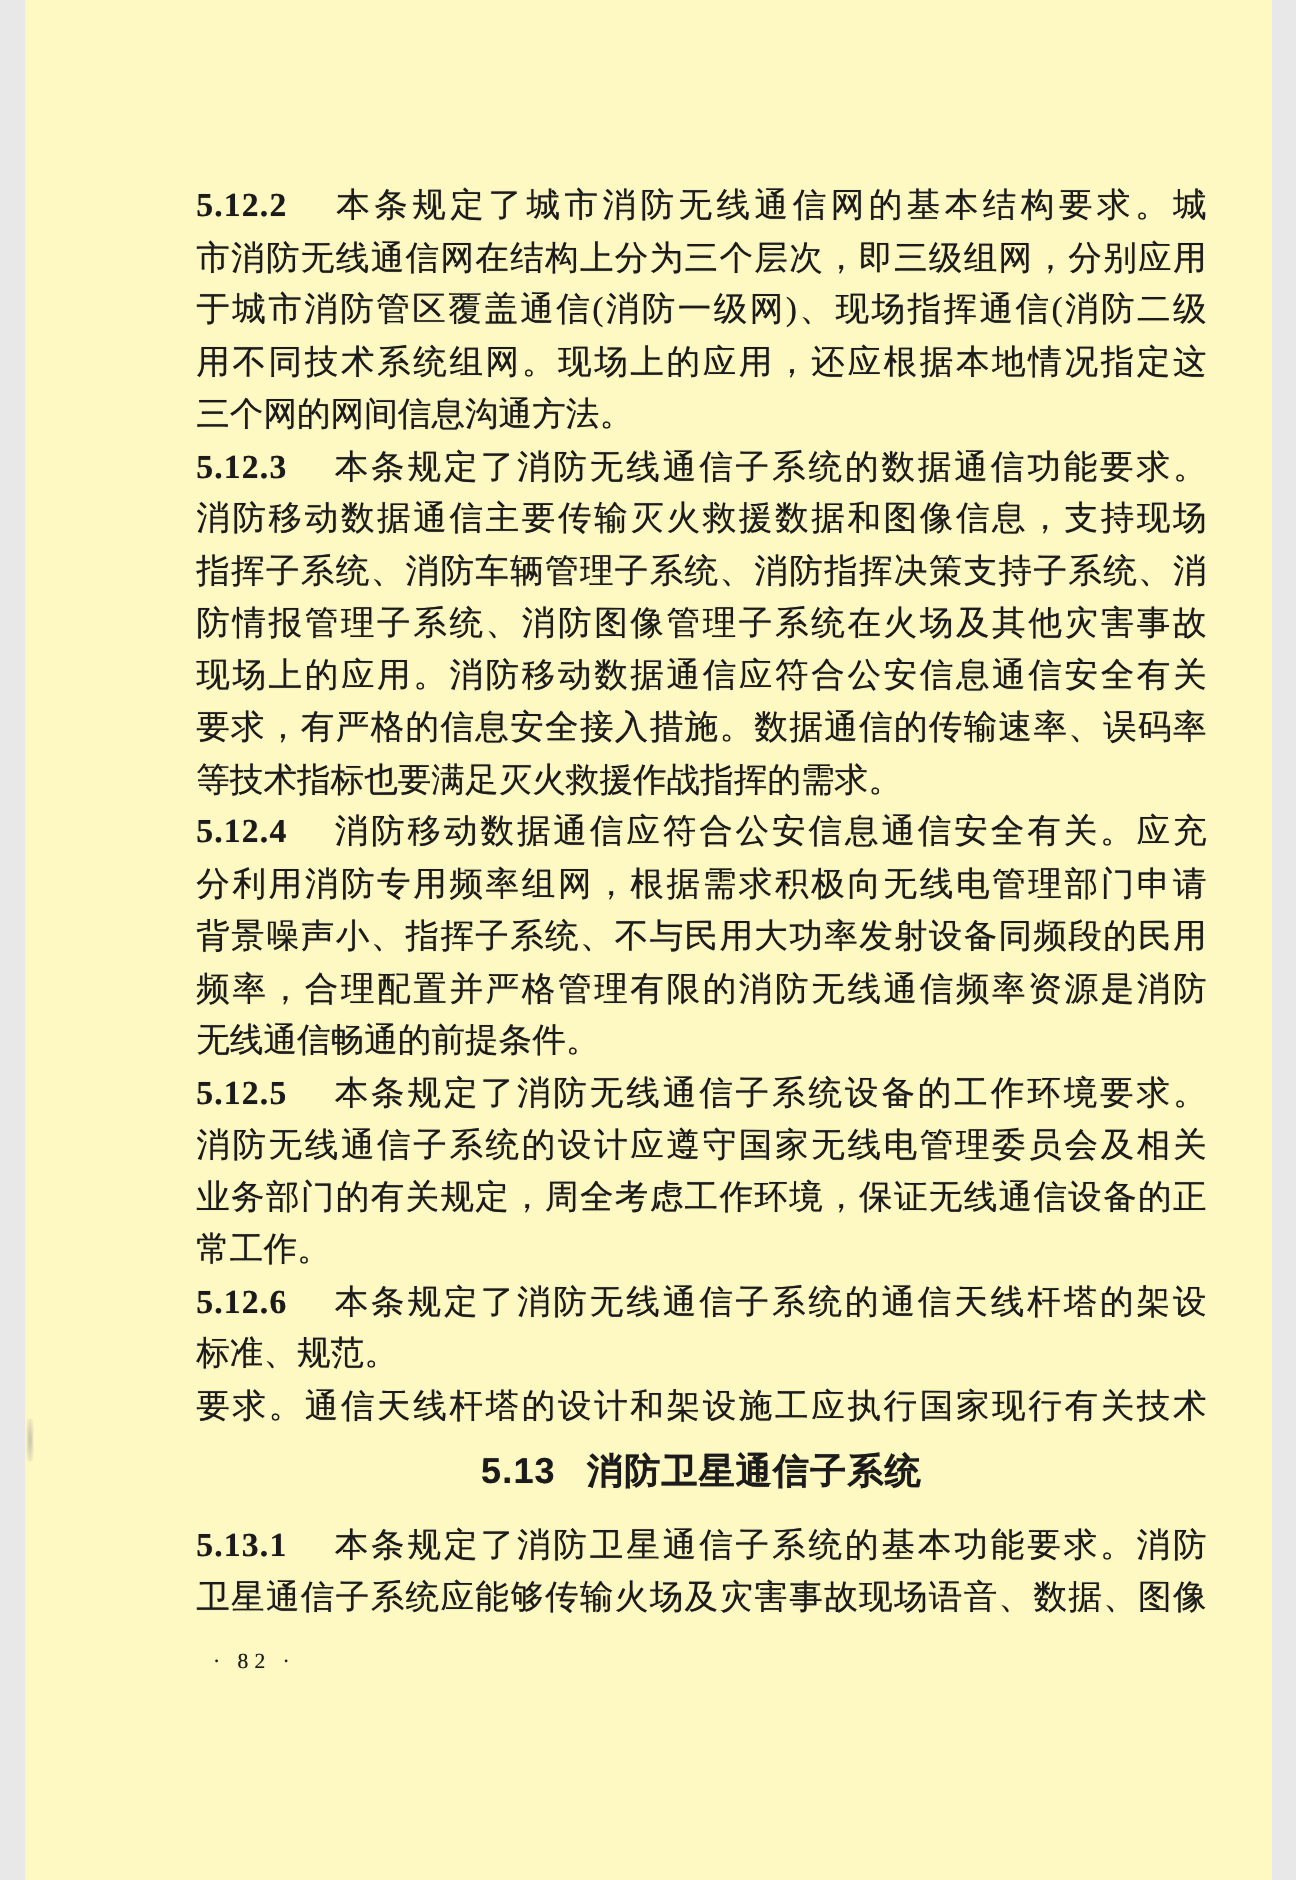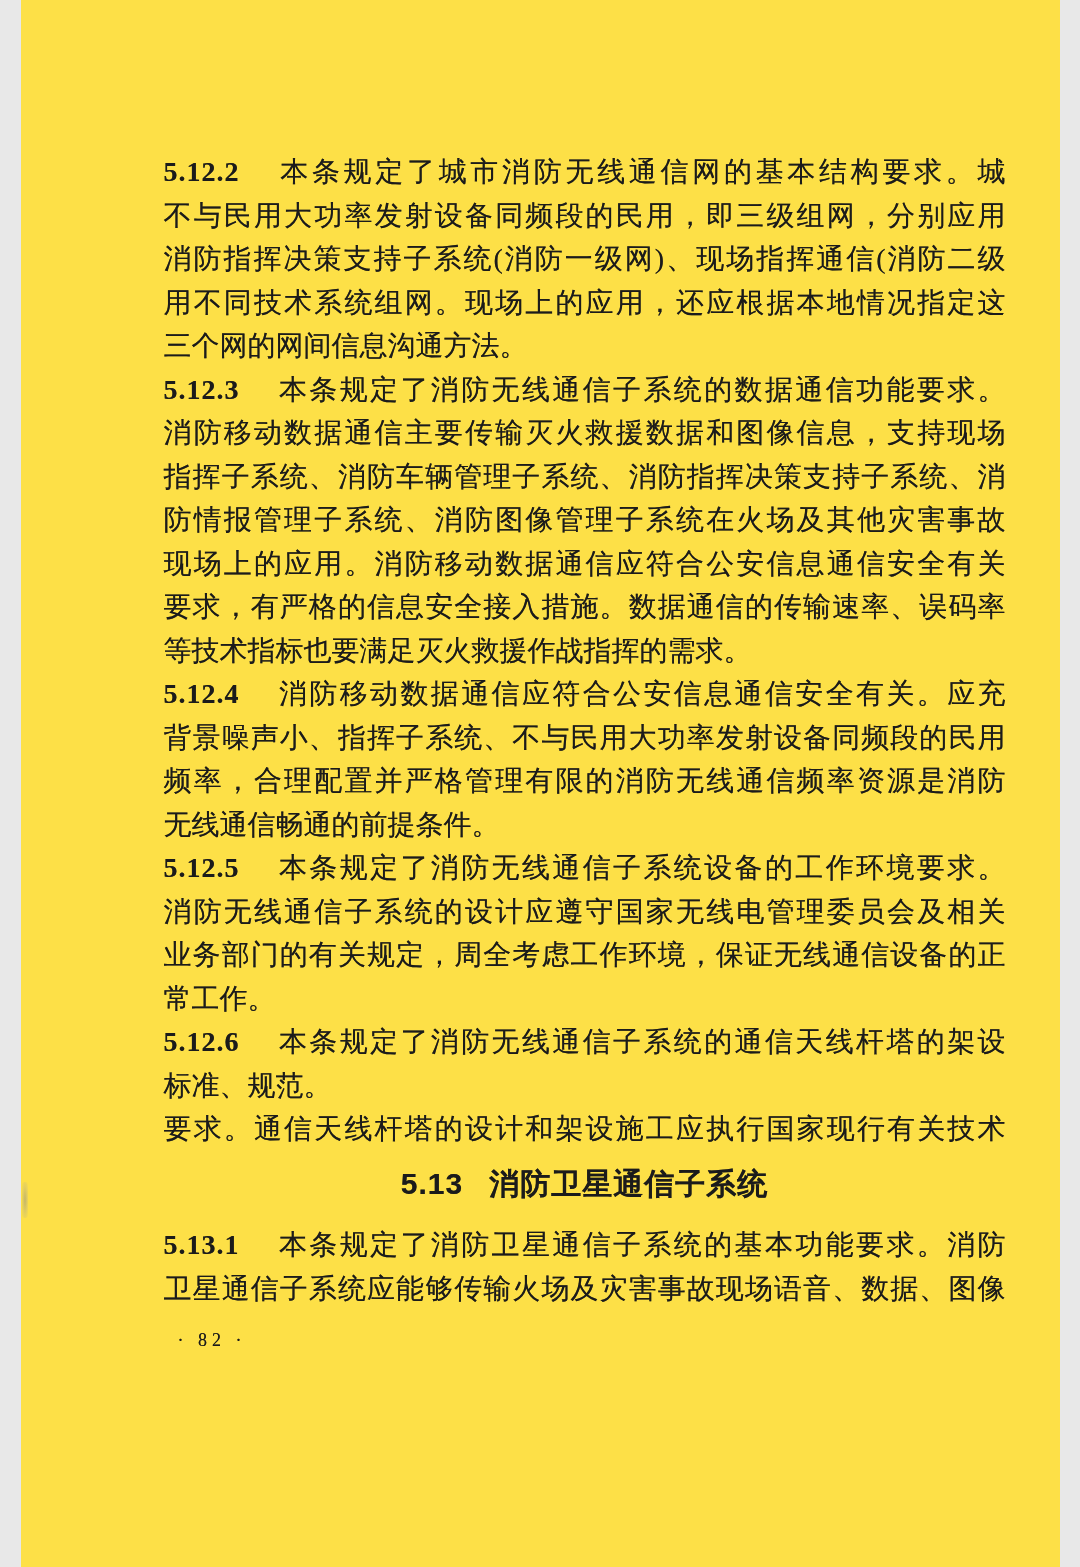--- a/index.html
+++ b/index.html
@@ -5,21 +5,21 @@
   html, body {
     margin: 0;
     padding: 0;
     background: #e8e8e8;
   }
   .page {
     position: relative;
     width: 1039px;
     height: 1567px;
     margin: 0 auto;
-    background: #fde047;
+    background: #fef9c3;
     overflow: hidden;
     font-family: "Liberation Serif", "DejaVu Serif", serif;
   }
   .content {
     position: absolute;
     left: 143px;
     top: 150px;
     width: 842px;
     color: #1b1b1b;
     font-size: 28px;
@@ -84,36 +84,37 @@
 </head>
 <body>
 
 <div class="page">
   <div class="artifact artifact-right"></div>
   <div class="artifact artifact-left"></div>
   <main class="content">
     <div>
         <div class="clause">
           <div class="line just"><span class="clause-num">5.12.2</span><span class="num-gap"></span><span>本条规定了城市消防无线通信网的基本结构要求。城</span></div>
-          <div class="line just">不与民用大功率发射设备同频段的民用，即三级组网，分别应用</div>
-          <div class="line just">消防指挥决策支持子系统(消防一级网)、现场指挥通信(消防二级</div>
+          <div class="line just">市消防无线通信网在结构上分为三个层次，即三级组网，分别应用</div>
+          <div class="line just">于城市消防管区覆盖通信(消防一级网)、现场指挥通信(消防二级</div>
           <div class="line just">用不同技术系统组网。现场上的应用，还应根据本地情况指定这</div>
           <div class="line">三个网的网间信息沟通方法。</div>
         </div>
         <div class="clause">
           <div class="line just"><span class="clause-num">5.12.3</span><span class="num-gap"></span><span>本条规定了消防无线通信子系统的数据通信功能要求。</span></div>
           <div class="line just">消防移动数据通信主要传输灭火救援数据和图像信息，支持现场</div>
           <div class="line just">指挥子系统、消防车辆管理子系统、消防指挥决策支持子系统、消</div>
           <div class="line just">防情报管理子系统、消防图像管理子系统在火场及其他灾害事故</div>
           <div class="line just">现场上的应用。消防移动数据通信应符合公安信息通信安全有关</div>
           <div class="line just">要求，有严格的信息安全接入措施。数据通信的传输速率、误码率</div>
           <div class="line">等技术指标也要满足灭火救援作战指挥的需求。</div>
         </div>
         <div class="clause">
           <div class="line just"><span class="clause-num">5.12.4</span><span class="num-gap"></span><span>消防移动数据通信应符合公安信息通信安全有关。应充</span></div>
+          <div class="line just">分利用消防专用频率组网，根据需求积极向无线电管理部门申请</div>
           <div class="line just">背景噪声小、指挥子系统、不与民用大功率发射设备同频段的民用</div>
           <div class="line just">频率，合理配置并严格管理有限的消防无线通信频率资源是消防</div>
           <div class="line">无线通信畅通的前提条件。</div>
         </div>
         <div class="clause">
           <div class="line just"><span class="clause-num">5.12.5</span><span class="num-gap"></span><span>本条规定了消防无线通信子系统设备的工作环境要求。</span></div>
           <div class="line just">消防无线通信子系统的设计应遵守国家无线电管理委员会及相关</div>
           <div class="line just">业务部门的有关规定，周全考虑工作环境，保证无线通信设备的正</div>
           <div class="line">常工作。</div>
         </div>

